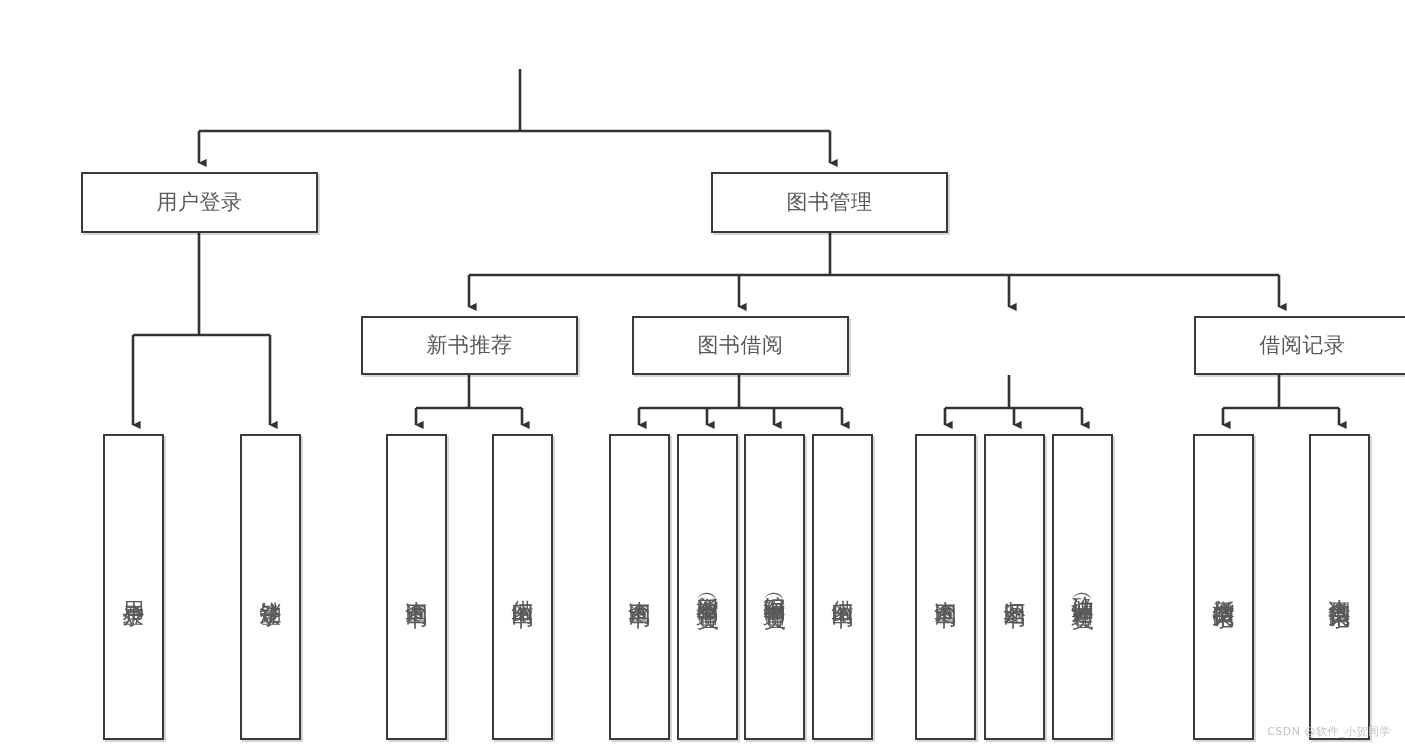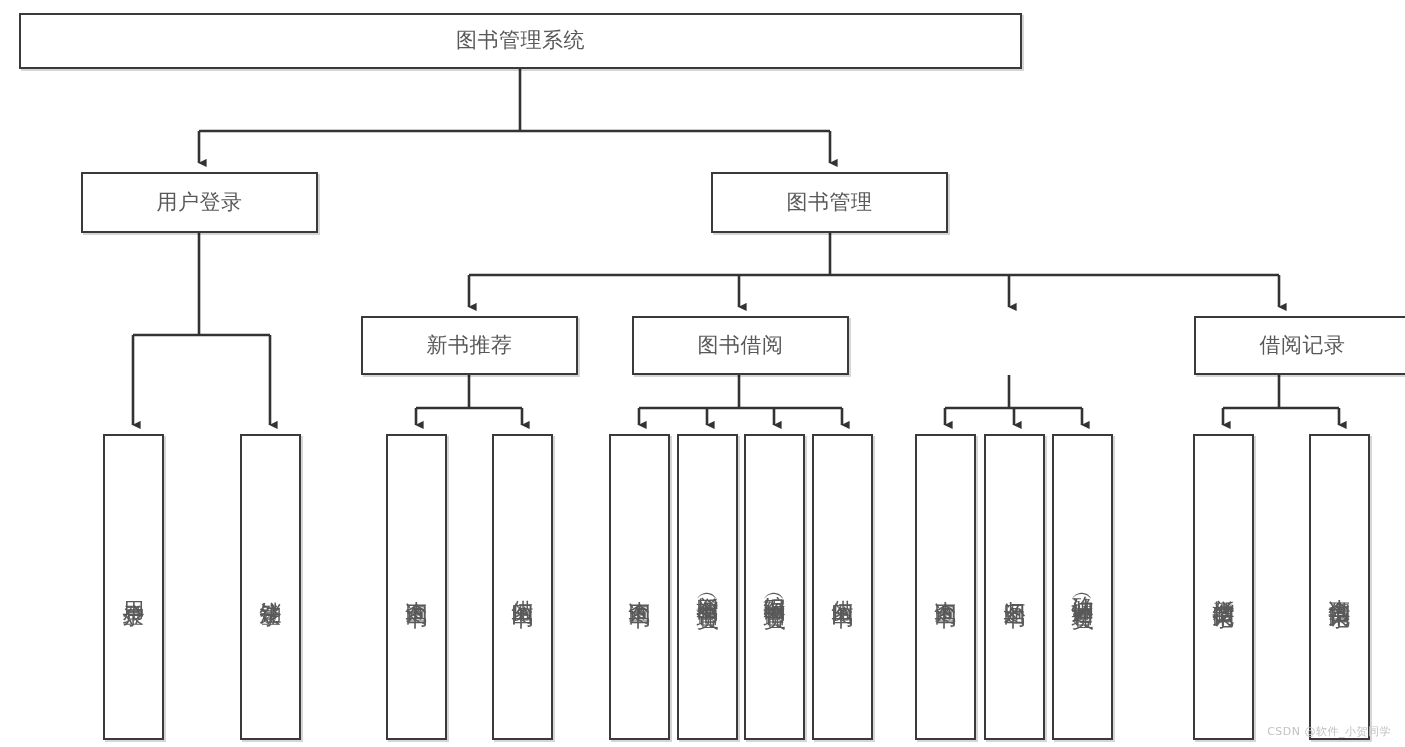--- a/index.html
+++ b/index.html
@@ -124,23 +124,20 @@
       <path d="M1014,408 L1014,425" marker-end="url(#arrowhead)"></path>
       <path d="M1082,408 L1082,425" marker-end="url(#arrowhead)"></path>
 
       <path d="M1279,375 L1279,408"></path>
       <path d="M1223,408 L1339,408"></path>
       <path d="M1223,408 L1223,425" marker-end="url(#arrowhead)"></path>
       <path d="M1339,408 L1339,425" marker-end="url(#arrowhead)"></path>
     </g>
   </svg>
 
-  <div class="node root horizontal" style="left:19px; top:13px; width:1003px; height:56px;">
-    <span class="node-label">图书管理系统</span>
-  </div>
 
   <div class="node horizontal" style="left:81px; top:172px; width:237px; height:61px;">
     <span class="node-label">用户登录</span>
   </div>
 
   <div class="node horizontal" style="left:711px; top:172px; width:237px; height:61px;">
     <span class="node-label">图书管理</span>
   </div>
 
   <div class="node horizontal" style="left:632px; top:316px; width:217px; height:59px;">

